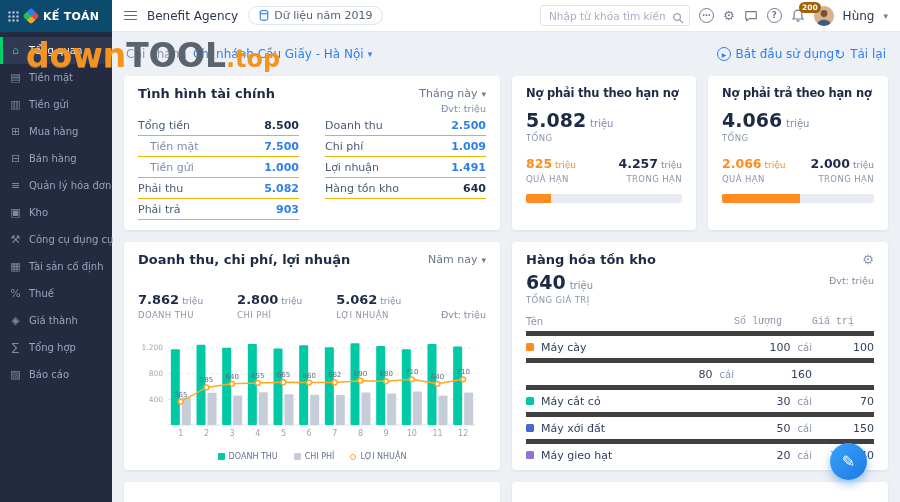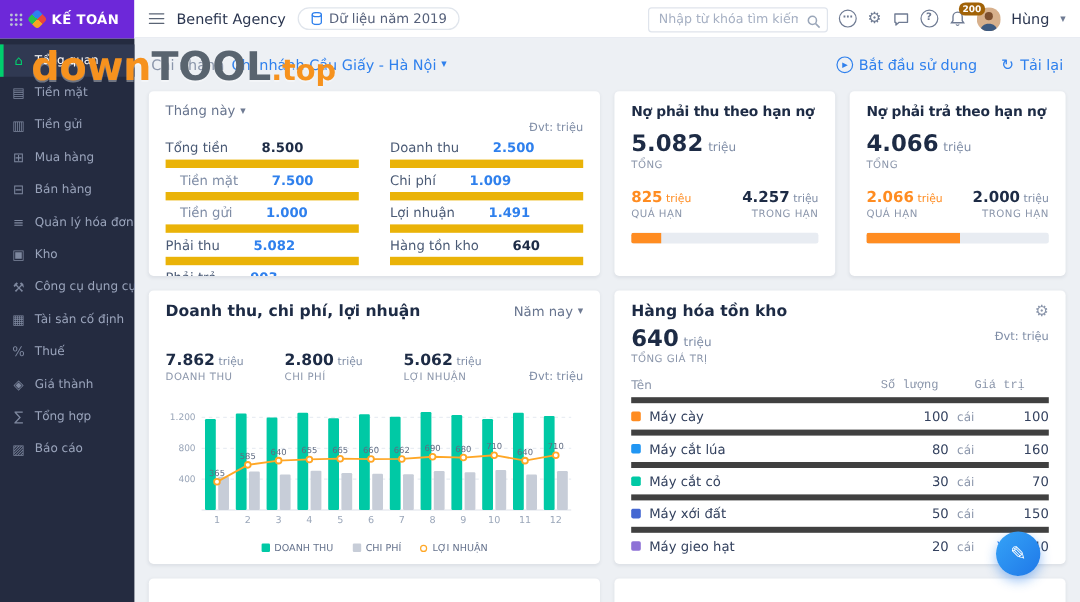--- a/index.html
+++ b/index.html
@@ -1,21 +1,21 @@
 <!DOCTYPE html>
 <html><head>
 <meta charset="utf-8">
 <style>
   html,body{margin:0;padding:0;}
   body{width:900px;height:502px;overflow:hidden;font-family:"DejaVu Sans","Liberation Sans",sans-serif;}
   .stage{position:relative;width:900px;height:502px;overflow:hidden;background:#edf0f4;color:#2b3650;}
 
   
   .topbar{position:absolute;top:0;left:0;width:100%;height:32px;display:flex;z-index:30;}
-  .topbar-left{width:112px;min-width:112px;background:#6d28d9;display:flex;align-items:center;gap:6px;padding-left:8px;box-sizing:border-box;}
+  .topbar-left{width:112px;min-width:112px;background:#0c4a6e;display:flex;align-items:center;gap:6px;padding-left:8px;box-sizing:border-box;}
   .logo{width:12px;height:12px;border-radius:3px;transform:rotate(45deg);background:conic-gradient(#e8453c 0 25%,#f5a623 0 50%,#27c24c 0 75%,#2f80ed 0 100%);flex:none;}
   .app-name{color:#fff;font-weight:bold;font-size:11px;letter-spacing:.3px;white-space:nowrap;}
   .topbar-main{flex:1;background:#fff;border-bottom:1px solid #e4e8ef;display:flex;align-items:center;gap:10px;padding:0 12px;}
   .hamburger{display:inline-flex;flex-direction:column;gap:2.5px;cursor:pointer;}
   .hamburger b{width:13px;height:1.6px;background:#5a6475;border-radius:1px;}
   .company{font-size:12px;color:#2b3650;}
   .year-pill{display:flex;align-items:center;gap:5px;border:1px solid #e0e5ec;border-radius:11px;padding:2px 10px;font-size:11px;color:#55607a;background:#fff;cursor:pointer;white-space:nowrap;}
   .tb-right{margin-left:auto;display:flex;align-items:center;gap:9px;}
   .search-box{position:relative;}
   .search-box input{width:150px;height:21px;border:1px solid #dfe4ec;border-radius:3px;padding:0 24px 0 8px;font-size:10.5px;color:#2b3650;outline:none;font-family:inherit;box-sizing:border-box;}
@@ -36,36 +36,36 @@
   .side-item.active{background:#303952;color:#fff;}
   .side-item.active::before{content:"";position:absolute;left:0;top:0;bottom:0;width:3px;background:#00cf6e;}
   .side-item.active .sicon{color:#00cf6e;}
 
   
   .main{position:absolute;left:112px;top:32px;width:788px;height:470px;overflow:hidden;}
   .subheader{height:44px;display:flex;align-items:center;padding:0 14px;font-size:12px;}
   .bc-label{color:#8b96ab;margin-right:6px;}
   .branch{color:#2f80ed;display:flex;align-items:center;gap:4px;cursor:pointer;}
   .branch .caret{color:#2f80ed;}
-  .sub-right{margin-left:auto;display:flex;gap:20px;align-items:center;text-align:center;}
+  .sub-right{margin-left:auto;display:flex;align-items:center;text-align:center;}
   .link-btn{color:#2f80ed;display:flex;align-items:center;gap:5px;font-size:12px;cursor:pointer;}
   .play-circle{width:14px;height:14px;border:1.2px solid #2f80ed;border-radius:50%;display:flex;align-items:center;justify-content:center;font-size:6px;padding-left:1px;box-sizing:border-box;}
   .reload-ic{font-size:13px;}
 
   .grid{display:grid;grid-template-columns:376px 184px 180px;grid-template-rows:154px 228px 60px;gap:12px;padding:0 12px;}
   .card{background:#fff;border-radius:4px;box-shadow:0 1px 3px rgba(20,35,60,.08);padding:10px 14px;position:relative;overflow:hidden;box-sizing:border-box;}
   .card h3{margin:0;font-size:13px;font-weight:bold;color:#1d2b45;white-space:nowrap;}
   .card.sm h3{font-size:11.5px;letter-spacing:-.2px;}
   .card-head{display:flex;align-items:center;justify-content:space-between;}
   .period{color:#67748e;font-size:11px;display:flex;align-items:center;gap:4px;cursor:pointer;white-space:nowrap;}
   .unit-line{text-align:right;font-size:9.5px;color:#7f8da6;margin-top:2px;}
 
   
   .fin-cols{display:grid;grid-template-columns:1fr 1fr;column-gap:26px;margin-top:1px;}
-  .fin-row{display:flex;align-items:center;padding:3.5px 0;border-bottom:7px solid #eab308;font-size:11px;color:#4a5a75;gap:28px;}
+  .fin-row{display:flex;justify-content:space-between;align-items:center;padding:3.5px 0;border-bottom:1px solid #eab308;font-size:11px;color:#4a5a75;}
   .flabel.ind{padding-left:12px;color:#7f8da6;}
   .fval{font-weight:bold;color:#2f80ed;}
   .fval.dark{color:#1d2b45;}
 
   
   .big-row{display:flex;align-items:baseline;gap:4px;margin-top:9px;}
   .big{font-size:19px;font-weight:bold;color:#1d2b45;}
   .big-unit{font-size:10px;color:#7f8da6;}
   .cap{font-size:8.5px;color:#8b96ab;letter-spacing:.4px;margin-top:2px;}
   .split{display:flex;justify-content:space-between;margin-top:10px;gap:18px;}
@@ -262,20 +262,21 @@
           <span class="reload-ic">↻</span>
           <span>Tải lại</span>
         </span>
       </span>
     </div>
 
     <div class="grid">
 
       <div class="card">
         <div class="card-head">
+          <h3>Tình hình tài chính</h3>
           <span class="period">
             <span>Tháng này</span>
             <span class="caret">▾</span>
           </span>
         </div>
         <div class="unit-line">Đvt: triệu</div>
         <div class="fin-cols">
           <div class="fin-col">
             <div class="fin-row">
                 <span class="flabel">Tổng tiền</span>
@@ -502,24 +503,20 @@
                 <i class="sq" style="background: rgb(255, 140, 33);"></i>
                 <span>Máy cày</span>
               </span>
             <span class="inv-qty">
                 <span>100</span>
                 <span class="qu">cái</span>
               </span>
             <span class="inv-val">100</span>
           </div>
           <div class="inv-row">
-            <span class="inv-name">
-                <i class="sq" style="background: rgb(33, 150, 243);"></i>
-                <span>Máy cắt lúa</span>
-              </span>
             <span class="inv-qty">
                 <span>80</span>
                 <span class="qu">cái</span>
               </span>
             <span class="inv-val">160</span>
           </div>
           <div class="inv-row">
             <span class="inv-name">
                 <i class="sq" style="background: rgb(0, 201, 165);"></i>
                 <span>Máy cắt cỏ</span>

